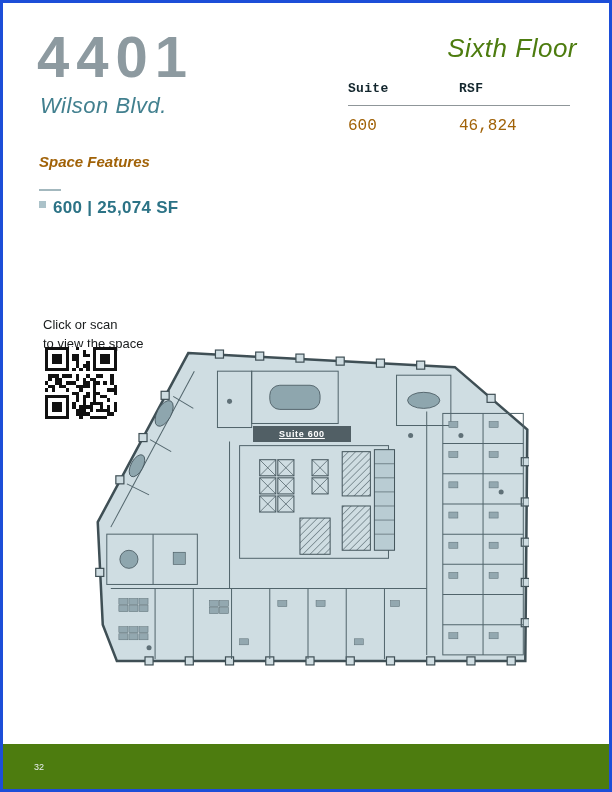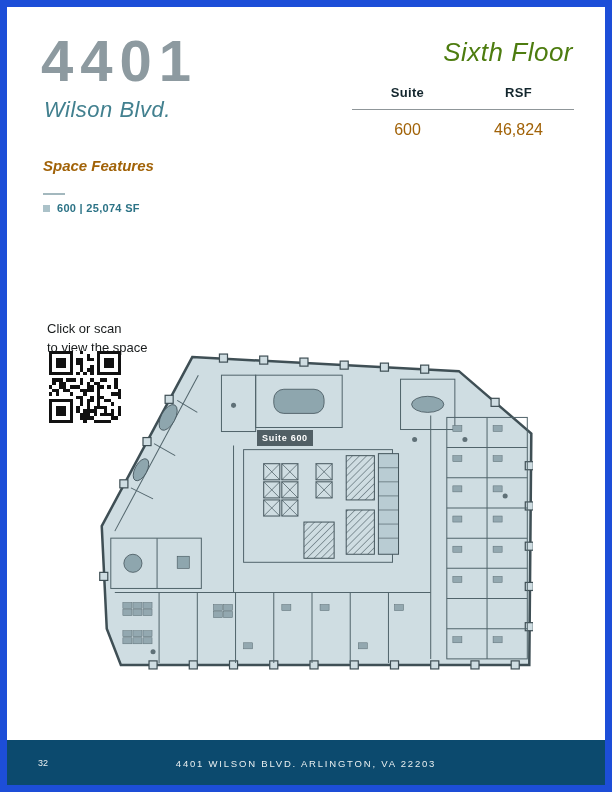--- a/index.html
+++ b/index.html
@@ -1,75 +1,76 @@
 <!DOCTYPE html>
 <html><head>
 <meta charset="utf-8">
 <style>
   html,body { margin:0; padding:0; background:#eceff0; }
   .page {
     position:relative; width:612px; height:792px; margin:0 auto;
-    background:#ffffff; border:7px solid #1d4ed8; box-sizing:border-box;
+    background:#ffffff; border:3px solid #1d4ed8; box-sizing:border-box;
     font-family:"Liberation Sans", sans-serif; overflow:hidden;
   }
   
   .bnum {
     position:absolute; left:34px; top:20px;
     font-size:58px; font-weight:bold; letter-spacing:7px; color:#8d9aa0;
   }
   .street {
     position:absolute; left:37px; top:90px;
     font-size:22px; font-style:italic; color:#42808f; letter-spacing:0.5px;
   }
   .floor-title {
     position:absolute; right:32px; top:30px;
     font-size:26px; font-style:italic; color:#4d7c0f; letter-spacing:0.5px;
   }
   
   .suite-table { position:absolute; left:345px; top:78px; width:222px; }
   .suite-table .tr { display:flex; }
-  .suite-table .tr span { width:111px; text-align:center; display:block; }
+  .suite-table .tr span { width:111px; text-align:left; display:block;font-family:Liberation Mono, monospace; }
   .suite-table .th span { font-weight:bold; font-size:13px; color:#13262d; letter-spacing:0.3px; }
   .suite-table .rule { border-top:1px solid #8f9699; margin:9px 0 11px 0; }
   .suite-table .td span { font-size:16px; color:#a16207; }
   
   .features-heading {
     position:absolute; left:36px; top:150px;
     font-size:15px; font-weight:bold; font-style:italic; color:#a16207;
   }
   .features-rule { position:absolute; left:36px; top:186px; width:22px; border-top:2px solid #a3b8be; }
   .bullet-square { position:absolute; left:36px; top:198px; width:7px; height:7px; background:#abc2c9; }
   .item-label {
     position:absolute; left:50px; top:195px;
-    font-size:11px; font-weight:bold; color:#2c7386; letter-spacing:0.3px;
+    font-size:17px; font-weight:bold; color:#2c7386; letter-spacing:0.3px;
   }
   .item-desc {
     position:absolute; left:50px; top:211px; width:145px;
     font-size:11px; line-height:1.32; color:#666e72; white-space:pre-line;
   }
   
   .qr-caption {
     position:absolute; left:40px; top:313px;
     font-size:13px; line-height:1.45; color:#191c1d; white-space:pre-line;
   }
   .qr-box { position:absolute; left:42px; top:344px; width:72px; height:72px; background:#fff; }
   .qr-box svg { width:72px; height:72px; shape-rendering:crispEdges; display:block; }
   
   .plan { position:absolute; left:84px; top:338px; width:442px; height:334px; }
   .plan svg { display:block; }
   .suite-badge {
     position:absolute; left:250px; top:423px;
     background:rgba(70,84,90,0.92); color:#ffffff;
     font-size:9px; font-weight:bold; letter-spacing:0.7px;
-    padding:3px 5px;
+    padding:3px 26px;
+    text-decoration:underline;
   }
   
   .footer {
     position:absolute; left:0; right:0; bottom:0; height:45px;
-    background:#0c4a6e;
+    background:#4d7c0f;
   }
   .page-num {
     position:absolute; left:31px; top:50%; transform:translateY(-50%);
     font-size:9px; color:#e9eff0;
   }
   .address {
     position:absolute; left:0; width:100%; top:50%; transform:translateY(-50%);
     text-align:center; font-size:9.5px; letter-spacing:1.8px; color:#e9eff0;
   }
 </style>
@@ -253,16 +254,15 @@
         <circle cx="370" cy="94" r="2.5" fill="#5f7077"></circle>
           <circle cx="410" cy="150" r="2.5" fill="#5f7077"></circle>
         <circle cx="60" cy="305" r="2.5" fill="#5f7077"></circle>
       </g>
     </svg>
   </div>
   <div class="suite-badge">Suite 600</div>
 
   <div class="footer">
     <span class="page-num">32</span>
-    <span class="address">4401 WILSON BLVD. ARLINGTON, VA 22203</span>
   </div>
 
 </div>
 
 </body></html>

